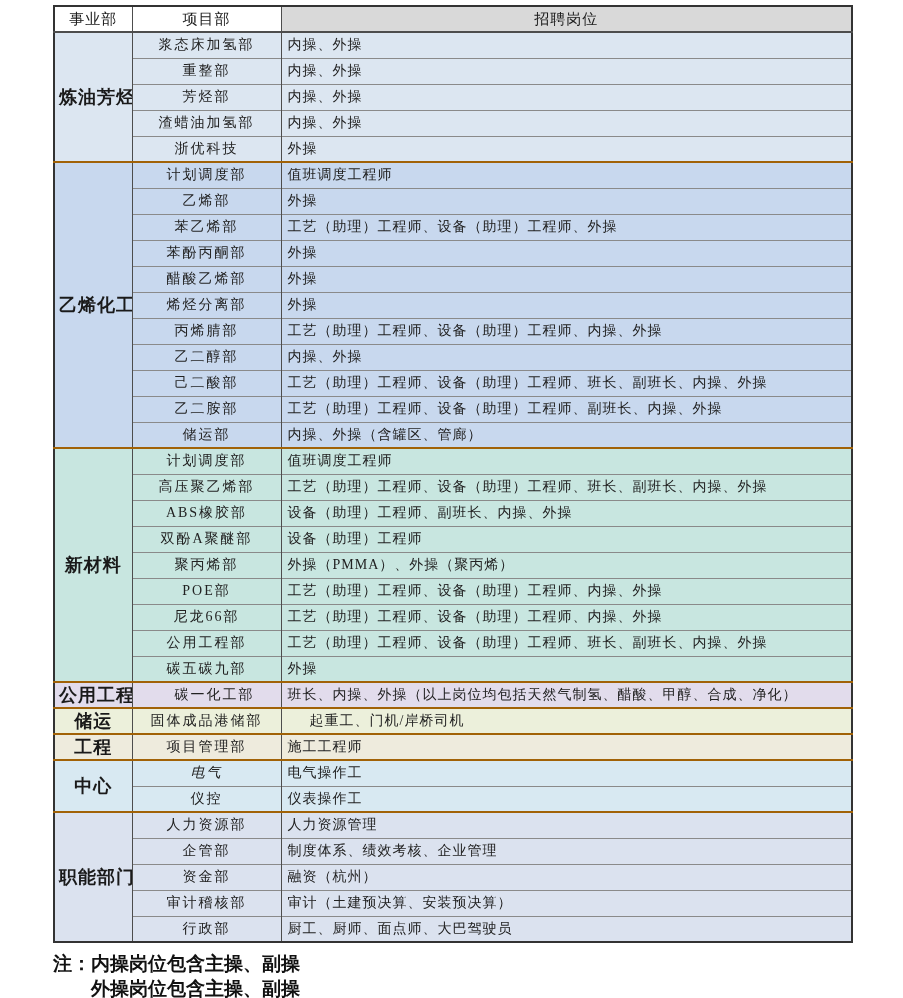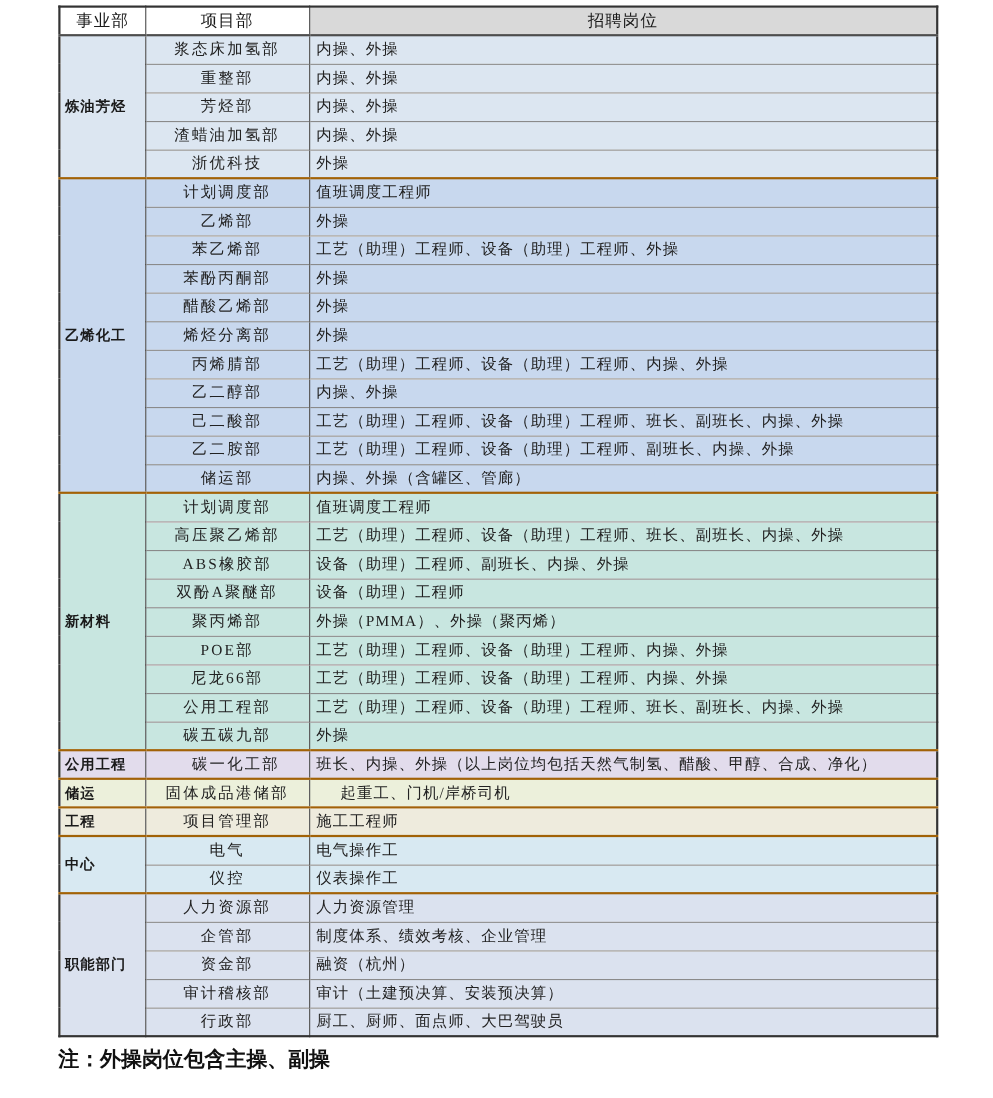--- a/index.html
+++ b/index.html
@@ -43,23 +43,23 @@
     font-weight: normal;
     text-align: center;
     background: #ffffff;
     border-top: none;
     border-bottom: 2px solid #4d4d4d;
     letter-spacing: 1px;
   }
   .recruit-table th.col3-head { background: #d9d9d9; }
   tr.group-start td { border-top: 2px solid #a16207; }
   td.group-cell {
-    font-size: 13px;
+    font-size: 18px;
     font-weight: bold;
-    text-align: left;
+    text-align: center;
     vertical-align: middle;
     letter-spacing: 1px;
   }
   td.dept-cell {
     font-family: "Liberation Serif", serif;
     font-size: 14px;
     text-align: center;
     letter-spacing: 2px;
     color: #222222;
   }
@@ -214,21 +214,21 @@
           <td class="dept-cell" style="background: rgb(236, 240, 219);">固体成品港储部</td>
           <td class="pos-cell" style="background: rgb(236, 240, 219); padding-left: 28px;">起重工、门机/岸桥司机</td>
         </tr>
         <tr class="group-start">
           <td class="group-cell" rowspan="1" style="background: rgb(238, 235, 221);">工程</td>
           <td class="dept-cell" style="background: rgb(238, 235, 221);">项目管理部</td>
           <td class="pos-cell" style="background: rgb(238, 235, 221);">施工工程师</td>
         </tr>
         <tr class="group-start">
           <td class="group-cell" rowspan="2" style="background: rgb(216, 233, 242);">中心</td>
-          <td class="dept-cell" style="background: rgb(216, 233, 242);">电气</td>
+          <td class="dept-cell" style="background: rgb(216, 233, 242); font-style: italic;">电气</td>
           <td class="pos-cell" style="background: rgb(216, 233, 242);">电气操作工</td>
         </tr>
         <tr>
           <td class="dept-cell" style="background: rgb(216, 233, 242);">仪控</td>
           <td class="pos-cell" style="background: rgb(216, 233, 242);">仪表操作工</td>
         </tr>
         <tr class="group-start">
           <td class="group-cell" rowspan="5" style="background: rgb(219, 226, 239);">职能部门</td>
           <td class="dept-cell" style="background: rgb(219, 226, 239);">人力资源部</td>
           <td class="pos-cell" style="background: rgb(219, 226, 239);">人力资源管理</td>
@@ -248,17 +248,18 @@
         <tr>
           <td class="dept-cell" style="background: rgb(219, 226, 239);">行政部</td>
           <td class="pos-cell" style="background: rgb(219, 226, 239);">厨工、厨师、面点师、大巴驾驶员</td>
         </tr>
       </tbody>
   </table>
 
   <div class="note">
     <span class="note-prefix">注：</span>
     <div class="note-lines" id="note-lines">
+        <div>内操岗位包含主操、副操</div>
         <div>外操岗位包含主操、副操</div>
       </div>
   </div>
 
 </div>
 
 </body></html>

